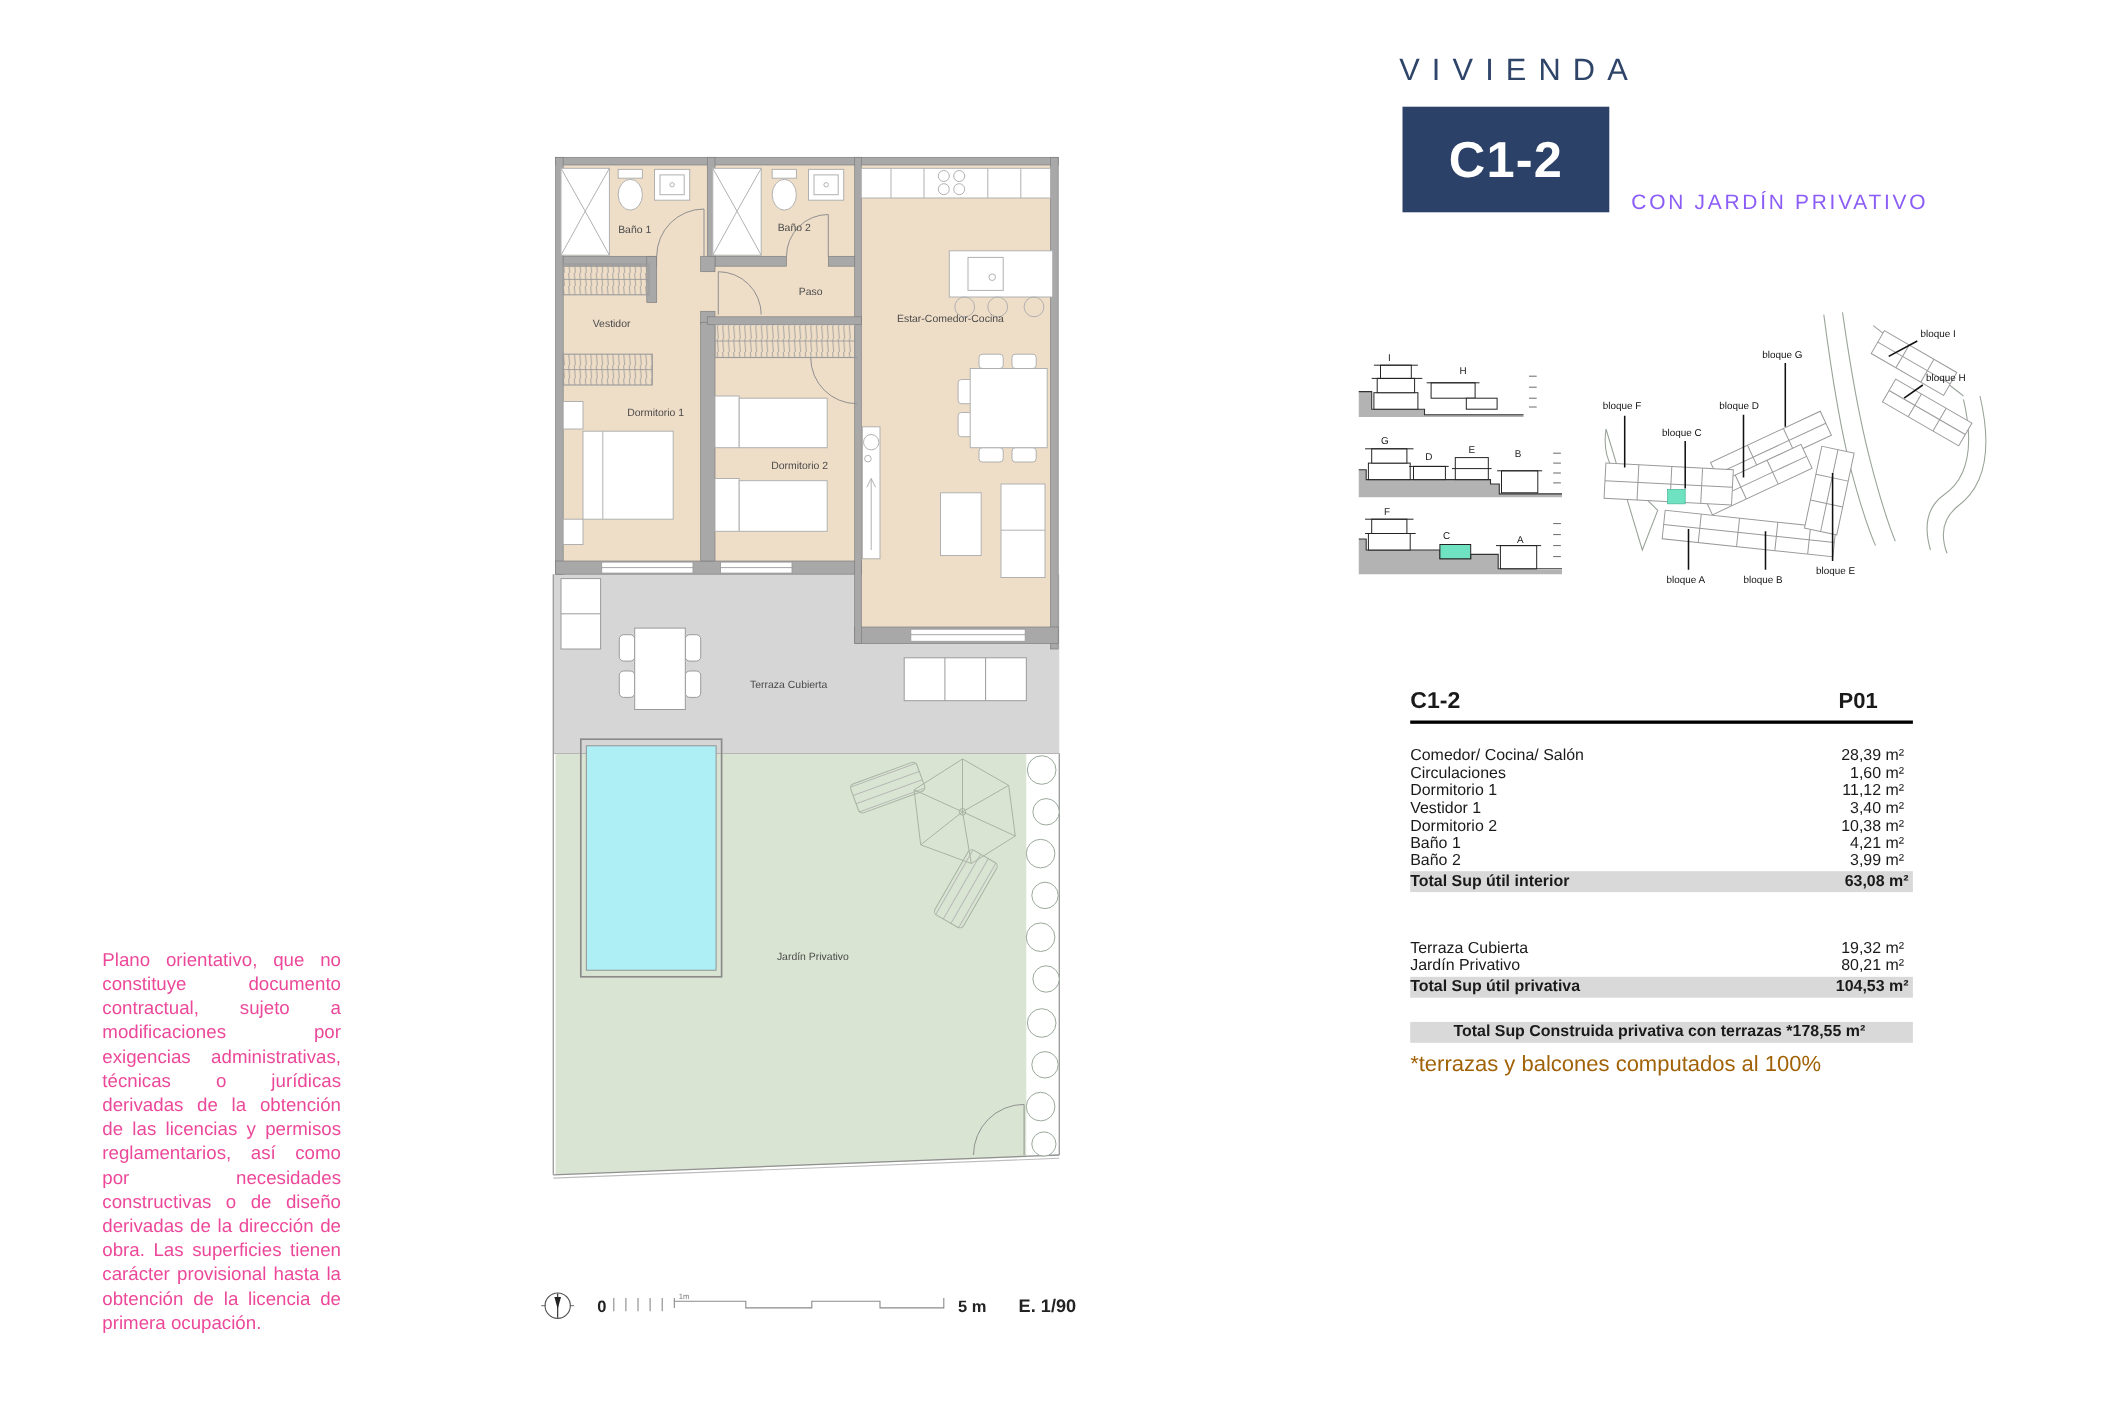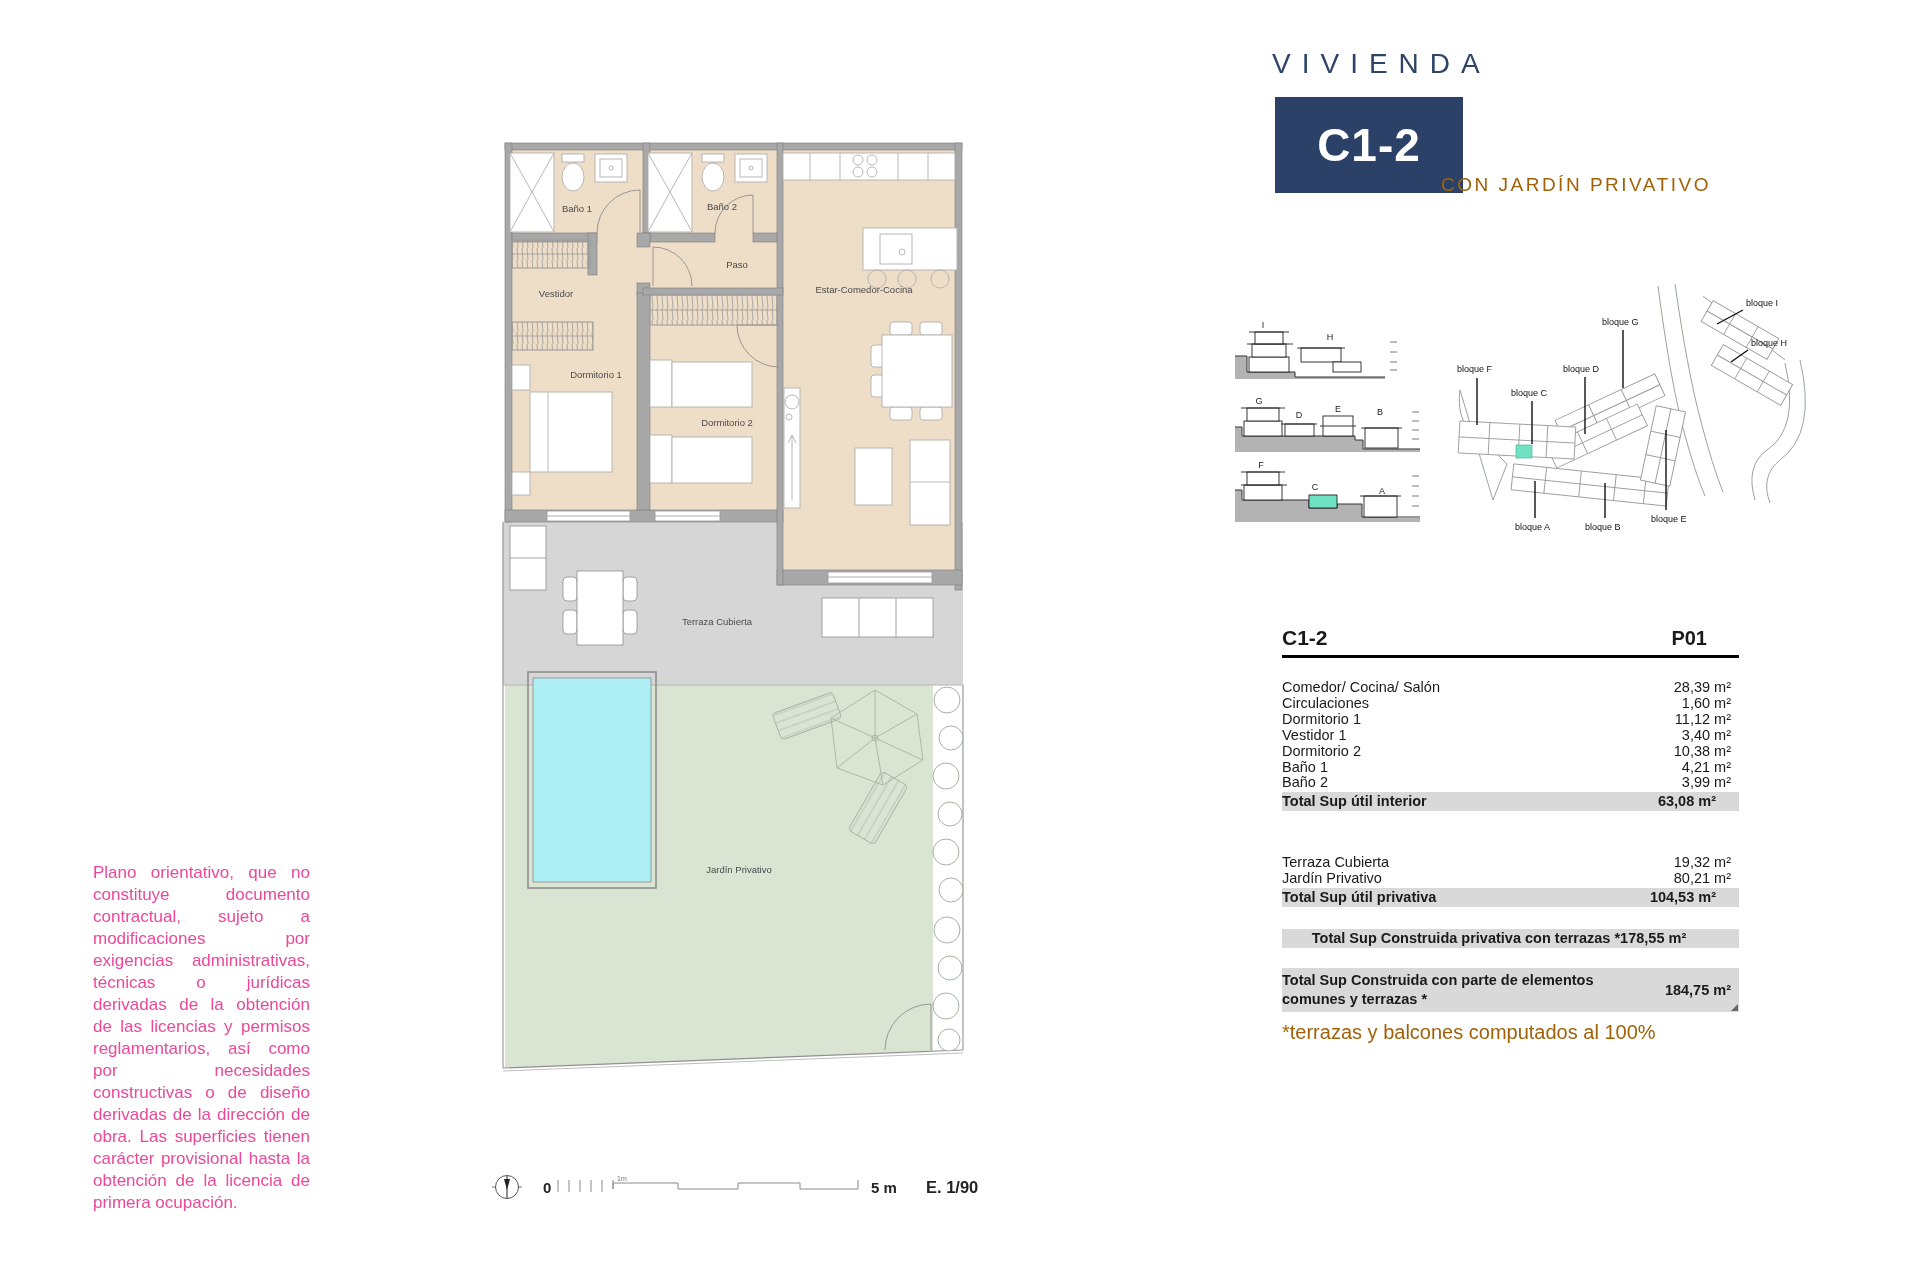--- a/index.html
+++ b/index.html
@@ -5,37 +5,37 @@
   html,body{margin:0;padding:0;background:#fff;}
   #canvas{position:relative;width:1920px;height:1280px;background:#fff;overflow:hidden;
           font-family:"Liberation Sans", sans-serif;color:#1a1a1a;}
   .abs{position:absolute;}
 
   
   .kicker{left:1272px;top:48px;font-size:28px;letter-spacing:11px;color:#2e4468;font-weight:400;}
   .unit-box{left:1275px;top:97px;width:188px;height:96px;background:#2b4168;
             display:flex;align-items:center;justify-content:center;}
   .unit-box span{color:#fff;font-size:46px;font-weight:bold;letter-spacing:1px;}
-  .subtitle{left:1441px;top:174px;font-size:19px;letter-spacing:2.5px;color:#a16207;}
+  .subtitle{left:1483px;top:174px;font-size:19px;letter-spacing:2.5px;color:#8b5cf6;}
 
   
   .disclaimer{left:93px;top:862px;width:217px;font-size:17px;line-height:22px;
               color:#ec4899;text-align:justify;}
 
   
   .area-table{left:1282px;top:626px;width:457px;font-size:14.5px;}
   .t-header{display:flex;justify-content:space-between;align-items:flex-end;
             border-bottom:3px solid #000;padding-bottom:5px;margin-bottom:22px;}
   .t-header .uc{font-size:21px;font-weight:bold;}
   .t-header .fc{font-size:20px;font-weight:bold;margin-right:32px;}
   .t-row{display:flex;justify-content:space-between;line-height:15.9px;text-align:right;}
   .t-row .v{padding-right:8px;white-space:nowrap;}
   .t-total{display:flex;justify-content:space-between;background:#d9d9d9;font-weight:bold;
            line-height:19px;margin-top:1px;}
-  .t-total .v{padding-right:23px;white-space:nowrap;}
+  .t-total .v{padding-right:4px;white-space:nowrap;}
   .gap-lg{margin-top:44px;}
   .gap-md{margin-top:22px;justify-content:center;}
   .t-total2{display:flex;justify-content:space-between;align-items:center;background:#d9d9d9;
             font-weight:bold;margin-top:20px;padding:3px 0;position:relative;}
   .t-total2 .lbl{width:345px;line-height:19px;}
   .t-total2 .v{padding-right:8px;white-space:nowrap;}
   .fold{position:absolute;right:1px;bottom:1px;width:0;height:0;
         border-left:7px solid transparent;border-bottom:7px solid #666;}
   .footnote{margin-top:9px;font-size:20px;color:#a16207;}
 
@@ -497,24 +497,19 @@
     <div class="t-total">
       <span>Total Sup útil privativa</span>
       <span class="v">104,53 m²</span>
     </div>
 
     <div class="t-total gap-md">
       <span>Total Sup Construida privativa con terrazas *</span>
       <span class="v">178,55 m²</span>
     </div>
 
-    <div class="t-total2">
-      <span class="lbl">Total Sup Construida con parte de elementos comunes y terrazas *</span>
-      <span class="v">184,75 m²</span>
-      <span class="fold"></span>
-    </div>
 
     <div class="footnote">*terrazas y balcones computados al 100%</div>
   </div>
 
   <div class="abs disclaimer">Plano orientativo, que no constituye documento contractual, sujeto a modificaciones por exigencias administrativas, técnicas o jurídicas derivadas de la obtención de las licencias y permisos reglamentarios, así como por necesidades constructivas o de diseño derivadas de la dirección de obra. Las superficies tienen carácter provisional hasta la obtención de la licencia de primera ocupación.</div>
 
 </div>
 
 </body></html>

